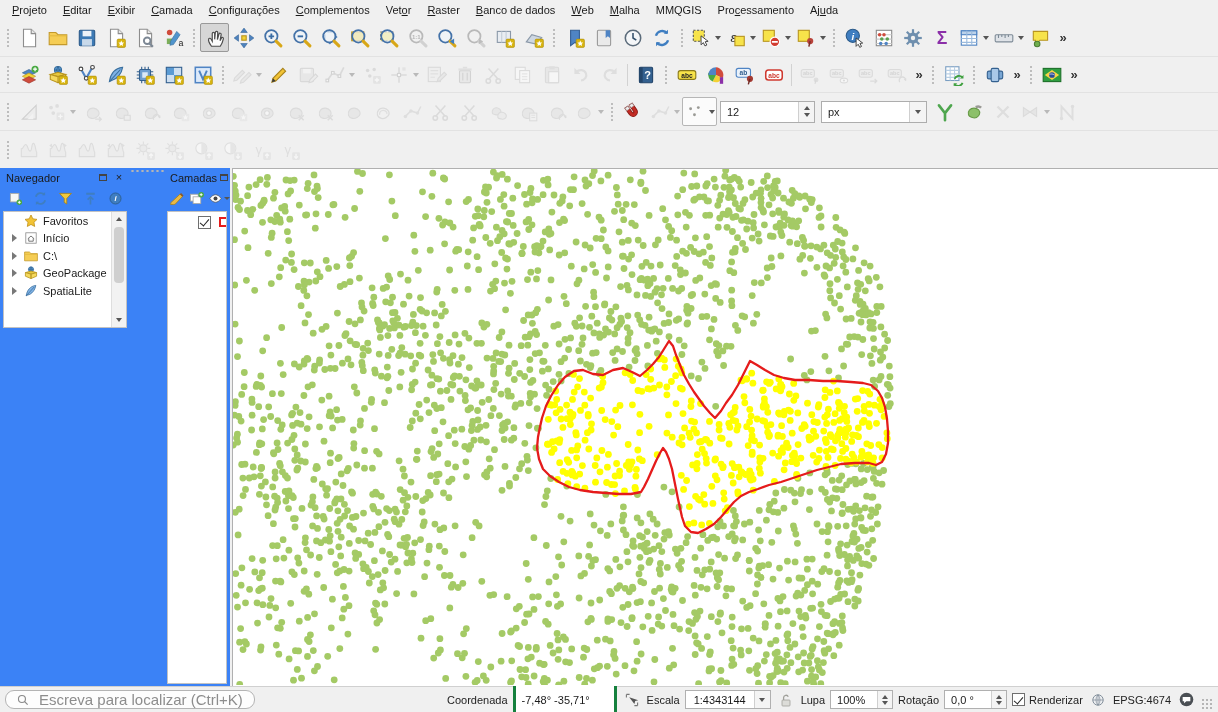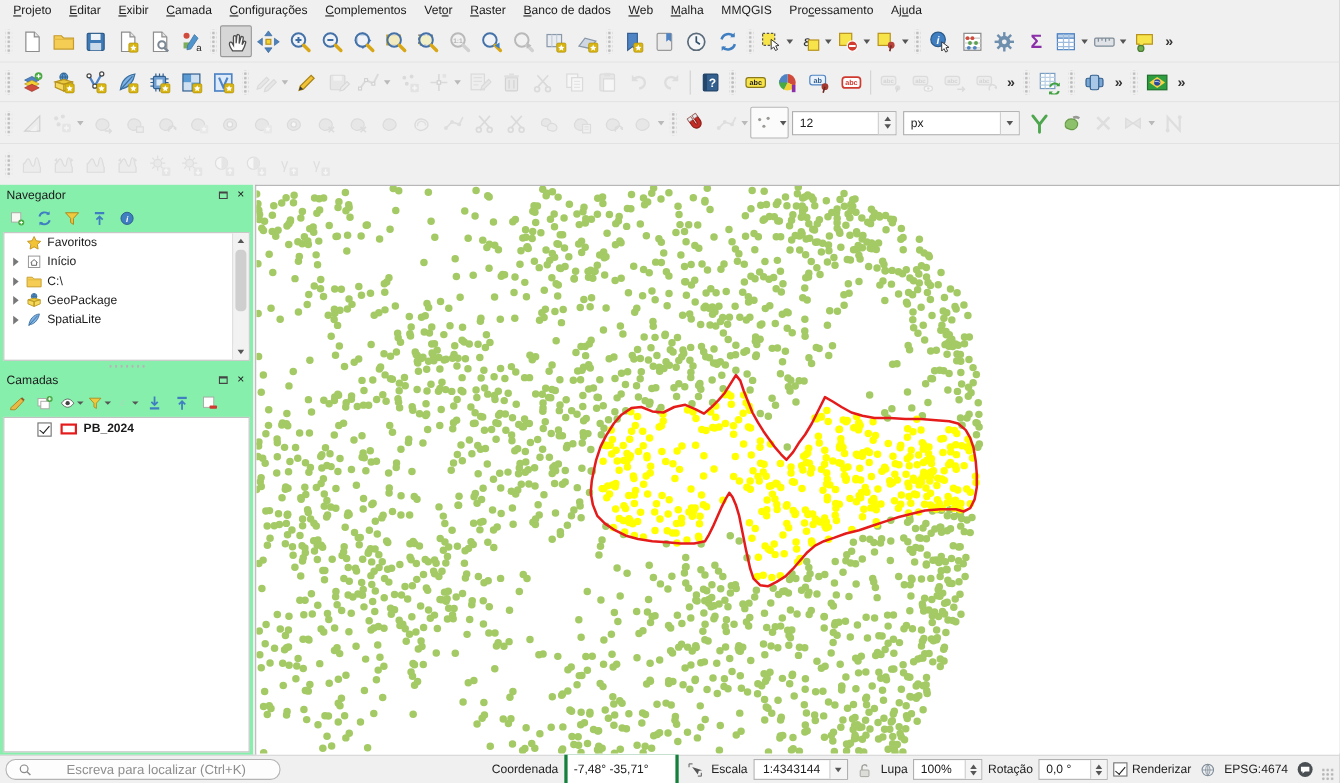--- a/index.html
+++ b/index.html
@@ -27,21 +27,21 @@
   
   .spin,.combo{display:flex;align-items:center;height:22px;background:#fff;border:1px solid #adadad;margin:0 3px;flex:none;}
   .spin{width:95px;}.combo{width:106px;}
   .spin-val,.combo-val{flex:1;padding:0 6px;color:#222;}
   .spin-btns{width:16px;height:100%;border-left:1px solid #cfcfcf;display:flex;flex-direction:column;align-items:center;justify-content:center;gap:3px;background:#f4f4f4;}
   .tri-up{width:0;height:0;border-left:3.5px solid transparent;border-right:3.5px solid transparent;border-bottom:4px solid #555;}
   .tri-dn{width:0;height:0;border-left:3.5px solid transparent;border-right:3.5px solid transparent;border-top:4px solid #555;}
   .combo-dd{width:17px;height:100%;border-left:1px solid #cfcfcf;display:flex;align-items:center;justify-content:center;background:#f4f4f4;}
   
   .main{display:flex;height:518px;}
-  .dock{width:230px;flex:none;display:flex;flex-direction:column;background:#86efac;}
+  .dock{width:230px;flex:none;display:flex;background:#3b82f6;}
   .panel{display:flex;flex-direction:column;overflow:hidden;}
   .panel-title{height:18px;display:flex;align-items:center;padding:1px 4px 0 6px;}
   .panel-title-label{flex:1;}
   .pbtn{width:14px;height:13px;display:flex;align-items:center;justify-content:center;margin-left:2px;border:1px solid transparent;}
   .float-glyph{width:8px;height:7px;border:1px solid #444;border-top-width:2px;}
   .close-glyph{font-size:11px;line-height:9px;color:#222;}
   .panel-tools{height:25px;display:flex;align-items:center;gap:1px;padding:0 3px;}
   .ptool{width:24px;height:23px;display:flex;align-items:center;justify-content:center;border:1px solid transparent;border-radius:2px;}
   .ptool .dd{width:0;height:0;border-left:3px solid transparent;border-right:3px solid transparent;border-top:3.5px solid #555;margin-left:1px;}
   .ptool.disabled svg{filter:grayscale(1) opacity(.42);}
@@ -60,21 +60,21 @@
   .cb.checked::after{content:"";position:absolute;left:3.2px;top:0.5px;width:4px;height:8px;border:solid #222;border-width:0 1.8px 1.8px 0;transform:rotate(40deg);}
   .sym{margin:0 6px 0 8px;flex:none;}
   .layer-name{font-weight:bold;}
   .layer-name.underline{text-decoration:underline;}
   .splitter{height:6px;display:flex;align-items:center;justify-content:center;}
   .splitter .dots{width:34px;height:4px;background-image:radial-gradient(circle,#b5b5b5 1px,transparent 1.3px);background-size:5px 4px;}
   .map-wrap{flex:1;background:#fff;border-top:1px solid #b0b0b0;border-left:1px solid #b0b0b0;margin-left:2px;overflow:hidden;position:relative;}
   
   .statusbar{height:26px;border-top:1px solid #d0d0d0;background:#f0f0f0;display:flex;align-items:center;padding:0 5px;gap:5px;}
   .searchbox{width:250px;height:19px;border:1px solid #b4b4b4;border-radius:9px;background:#fdfdfd;display:flex;align-items:center;padding:0 7px;gap:4px;flex:none;}
-  .searchbox input{border:none;outline:none;background:transparent;font-family:"Liberation Sans",sans-serif;font-size:12px;color:#444;width:100%;text-align:center;}
+  .searchbox input{border:none;outline:none;background:transparent;font-family:"Liberation Sans",sans-serif;font-size:15px;color:#444;width:100%;}
   .searchbox input::placeholder{color:#8d8d8d;}
   .sb-spacer{flex:1;}
   .sb-label{color:#222;white-space:nowrap;}
   .sb-box{height:33px;background:#fff;border:3px solid #15803d;display:flex;align-items:center;padding:0 6px;white-space:nowrap;}
   .sb-combo{height:19px;background:#fff;border:1px solid #b0b0b0;display:flex;align-items:stretch;white-space:nowrap;}
   .sb-combo .v{display:flex;align-items:center;padding:0 8px;}
   .sb-combo .a{width:16px;display:flex;align-items:center;justify-content:center;border-left:1px solid #cfcfcf;background:#f4f4f4;}
   .sb-spin{height:19px;background:#fff;border:1px solid #b0b0b0;display:flex;align-items:stretch;}
   .sb-spin .v{display:flex;align-items:center;padding:0 6px;min-width:46px;}
   .sb-spin .btns{width:15px;border-left:1px solid #cfcfcf;background:#f4f4f4;display:flex;flex-direction:column;align-items:center;justify-content:center;gap:2px;}

